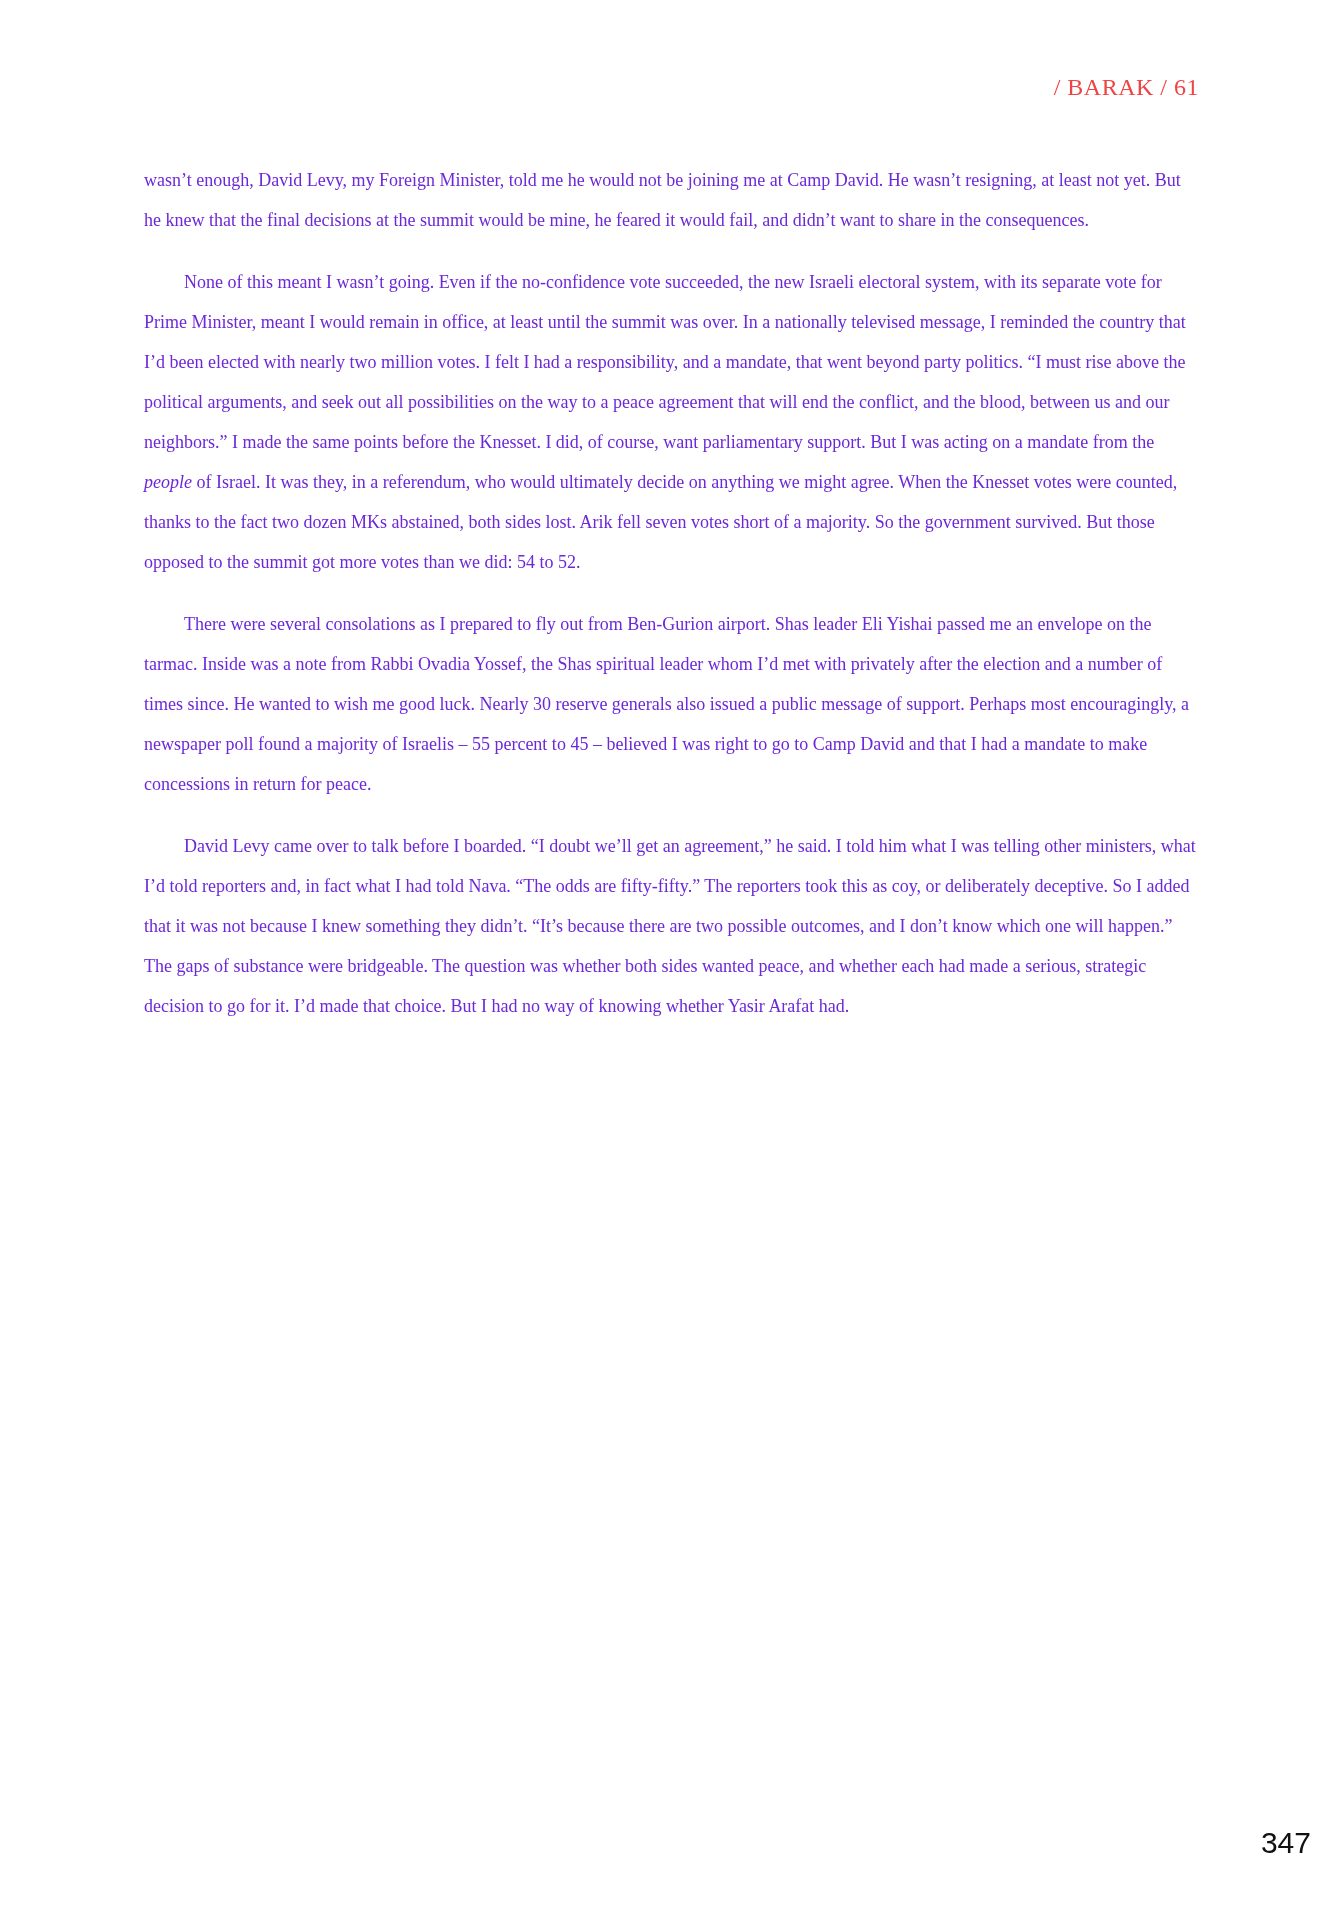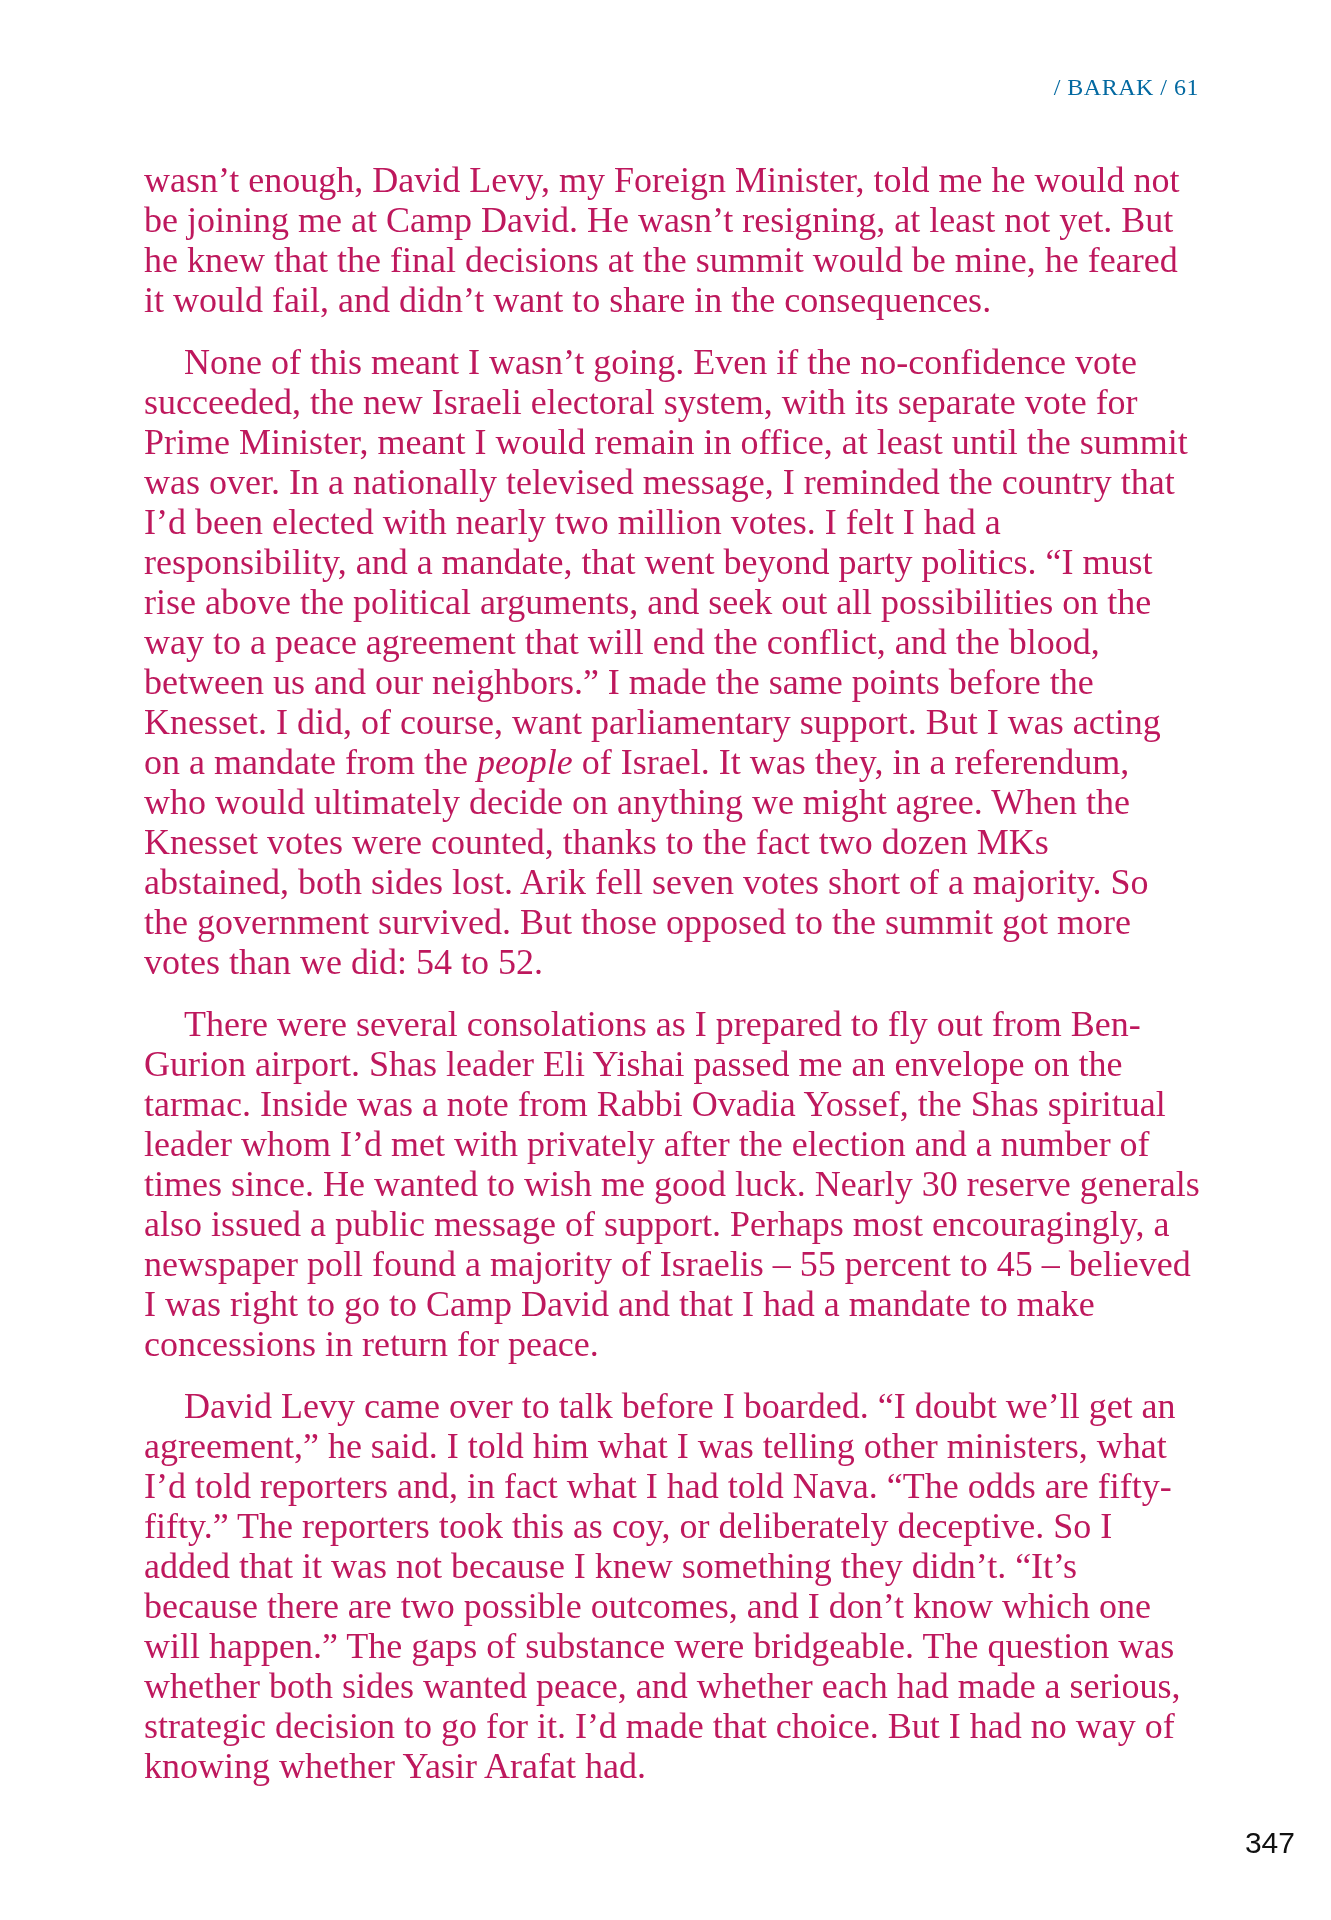--- a/index.html
+++ b/index.html
@@ -1,32 +1,32 @@
 <!DOCTYPE html>
 <html><head>
 <meta charset="utf-8">
 <style>
   html, body { margin: 0; padding: 0; background: #ffffff; }
   body { width: 1331px; height: 1920px; position: relative; overflow: hidden; }
   .page { position: absolute; left: 0; top: 0; width: 1331px; height: 1920px; }
   .running-head {
     position: absolute; right: 132px; top: 74px;
-    font-family: "Liberation Serif", serif; font-size: 24px; color: #0369a1;
+    font-family: "Liberation Serif", serif; font-size: 24px; color: #ef4444;
     letter-spacing: 0.5px;
   }
   .body-text {
     position: absolute; left: 144px; top: 160px; width: 1056px;
-    font-family: "Liberation Serif", serif; font-size: 36px; line-height: 40px;
-    color: #be185d;
+    font-family: "Liberation Serif", serif; font-size: 18px; line-height: 40px;
+    color: #6d28d9;
   }
   .para { margin: 0 0 22px 0; text-align: left; }
   .para.indent { text-indent: 40px; }
   .para em { font-style: italic; }
   .page-number {
-    position: absolute; right: 36px; top: 1826px;
+    position: absolute; right: 20px; top: 1826px;
     font-family: "Liberation Sans", sans-serif; font-size: 30px; color: #111;
   }
   .bates {
     position: absolute; right: 20px; top: 1878px;
     font-family: "Liberation Sans", sans-serif; font-size: 27px; color: #111;
   }
 </style>
 </head>
 <body>
 

